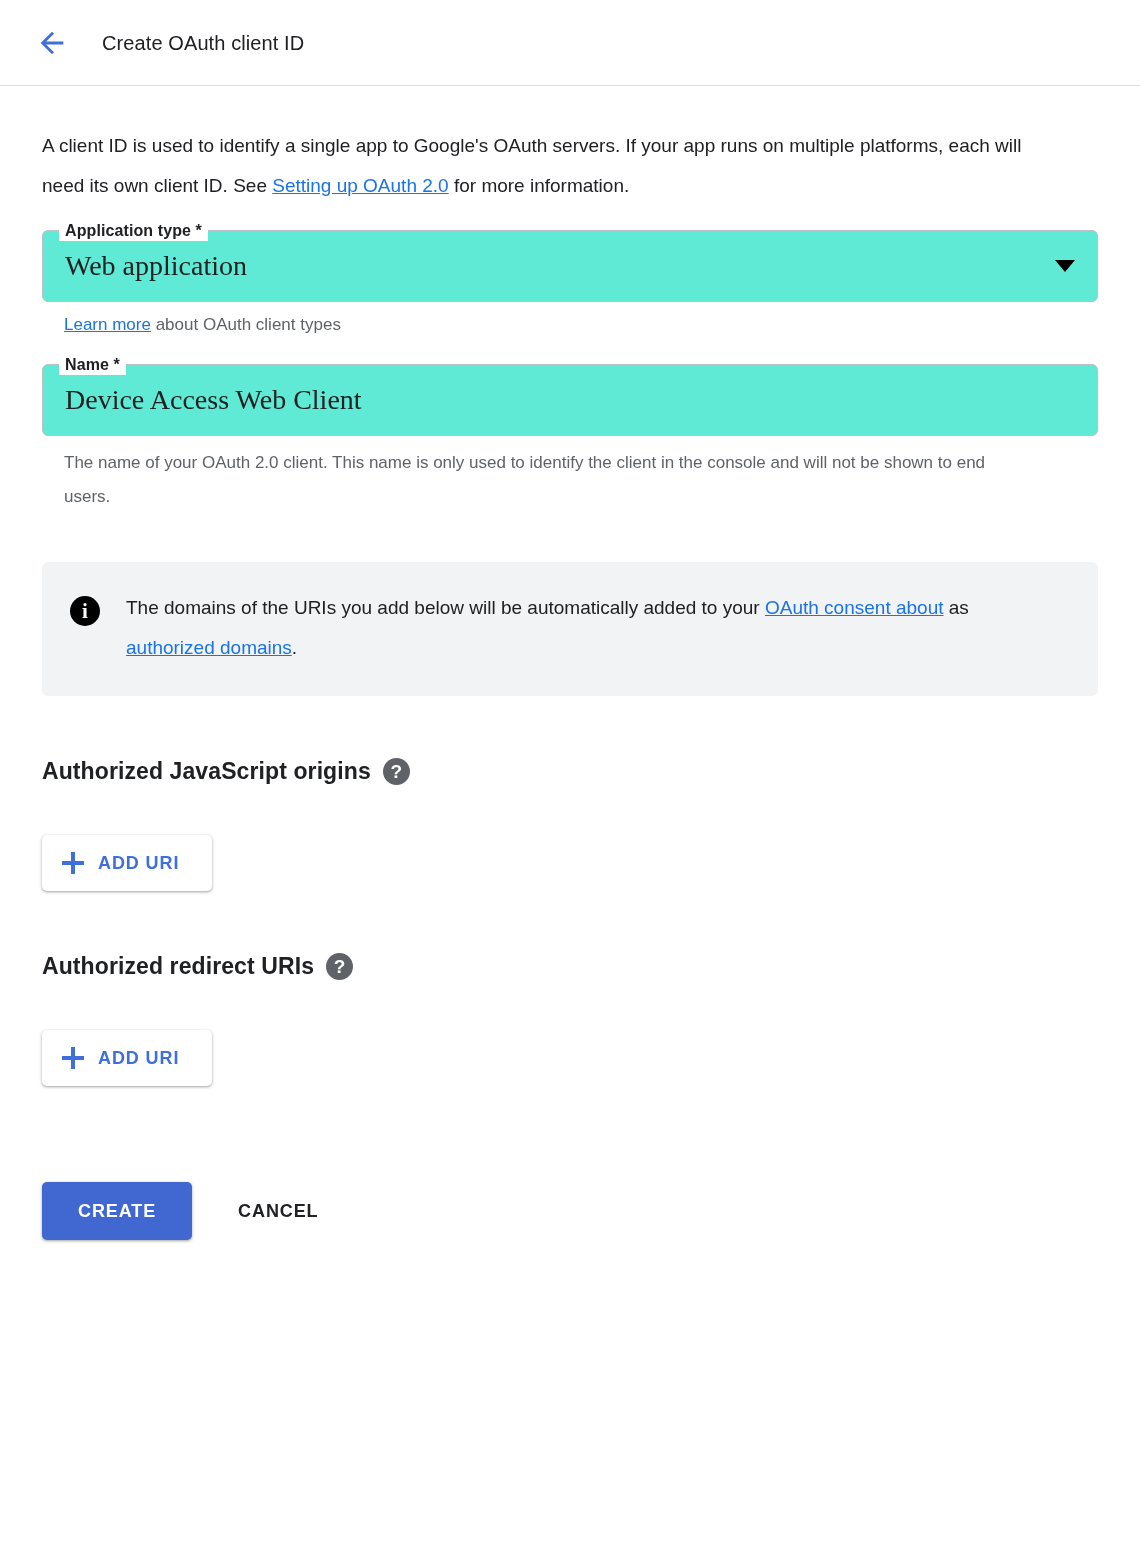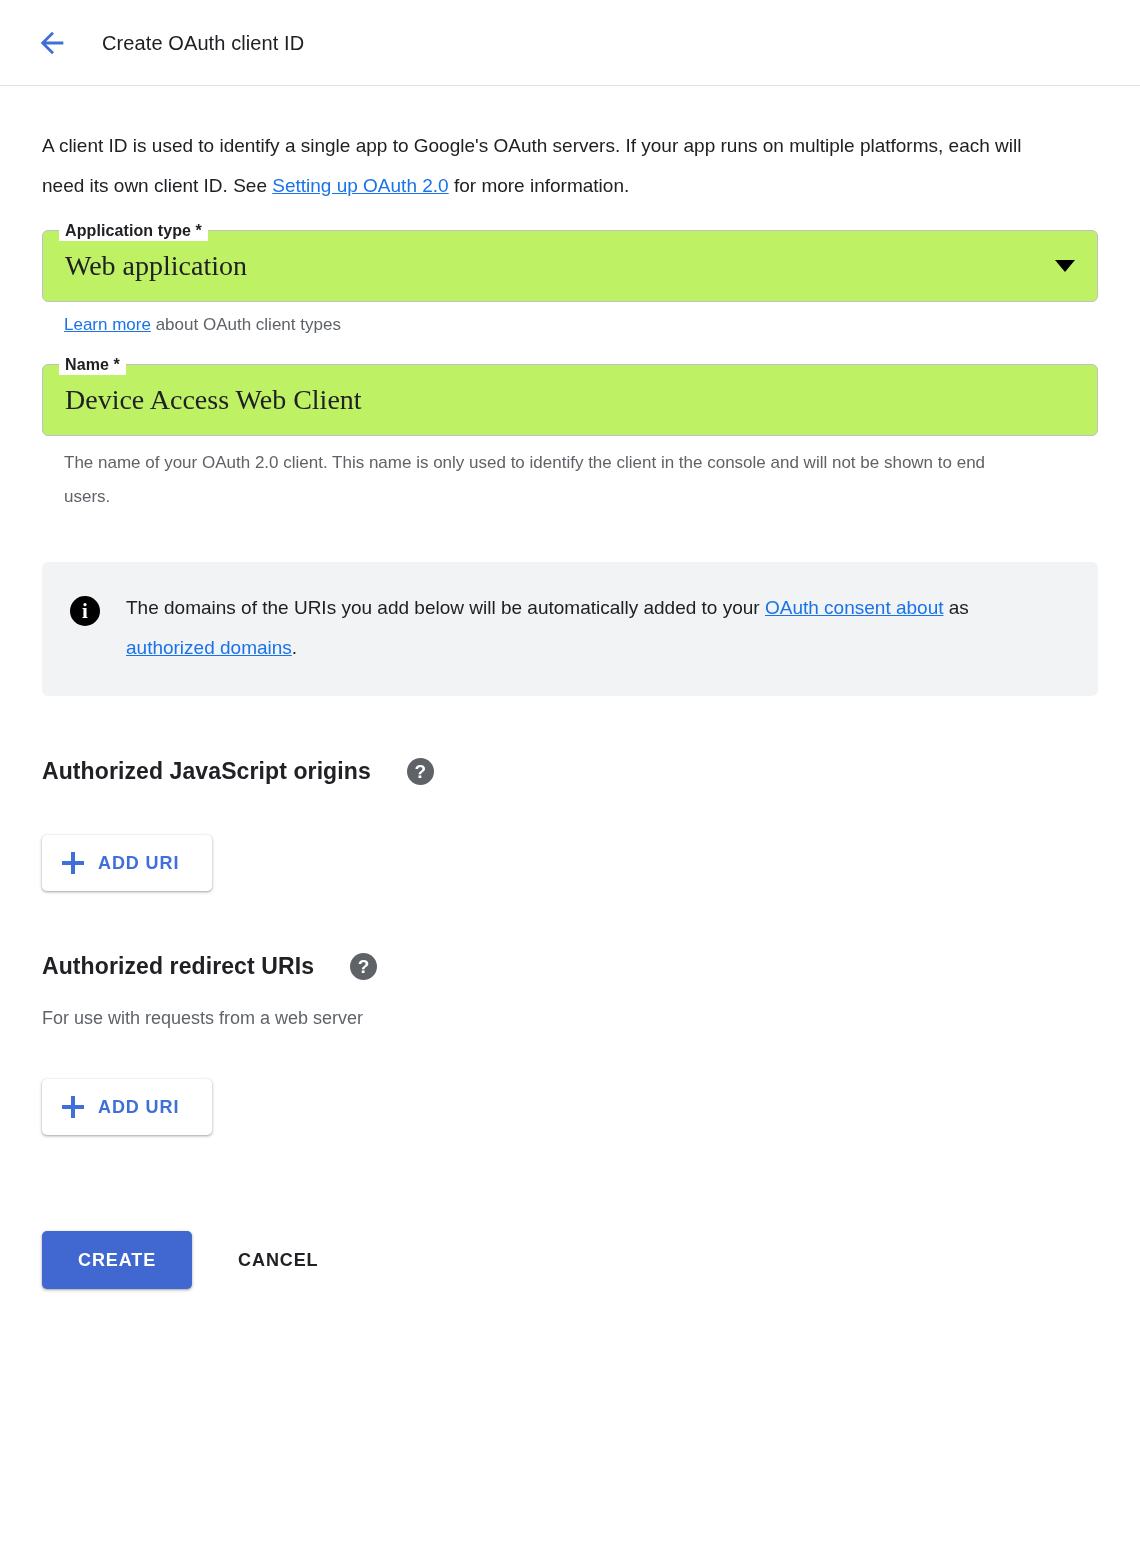--- a/index.html
+++ b/index.html
@@ -70,21 +70,21 @@
     position: relative;
     margin-top: 22px;
   }
   .field-box {
     border: 1px solid #bdc1c6;
     border-radius: 6px;
     height: 72px;
     display: flex;
     align-items: center;
     padding: 0 22px;
-    background: #bef264;
+    background: #5eead4;
     cursor: pointer;
     position: relative;
   }
   .field-legend {
     position: absolute;
     top: -10px;
     left: 16px;
     background: #fff;
     padding: 0 6px;
     font-size: 16px;
@@ -149,21 +149,21 @@
     line-height: 40px;
     color: #202124;
     max-width: 880px;
   }
 
   
   .section { margin-top: 62px; }
   .section-title-row {
     display: flex;
     align-items: flex-start;
-    gap: 36px;
+    gap: 12px;
   }
   .section-title {
     font-size: 23px;
     font-weight: 700;
     color: #202124;
     letter-spacing: 0.1px;
   }
   .help-icon {
     width: 27px; height: 27px;
     border-radius: 50%;
@@ -309,21 +309,20 @@
       <span class="plus-icon"></span>
       <span class="add-uri-label">ADD URI</span>
     </button>
   </div>
 
   <div class="section">
     <div class="section-title-row">
       <span class="section-title">Authorized redirect URIs</span>
       <span class="help-icon">?</span>
     </div>
-    <div class="section-sub">For use with requests from a web server</div>
     <button class="add-uri-btn">
       <span class="plus-icon"></span>
       <span class="add-uri-label">ADD URI</span>
     </button>
   </div>
 
   <div class="actions">
     <button class="btn-create">CREATE</button>
     <button class="btn-cancel">CANCEL</button>
   </div>

